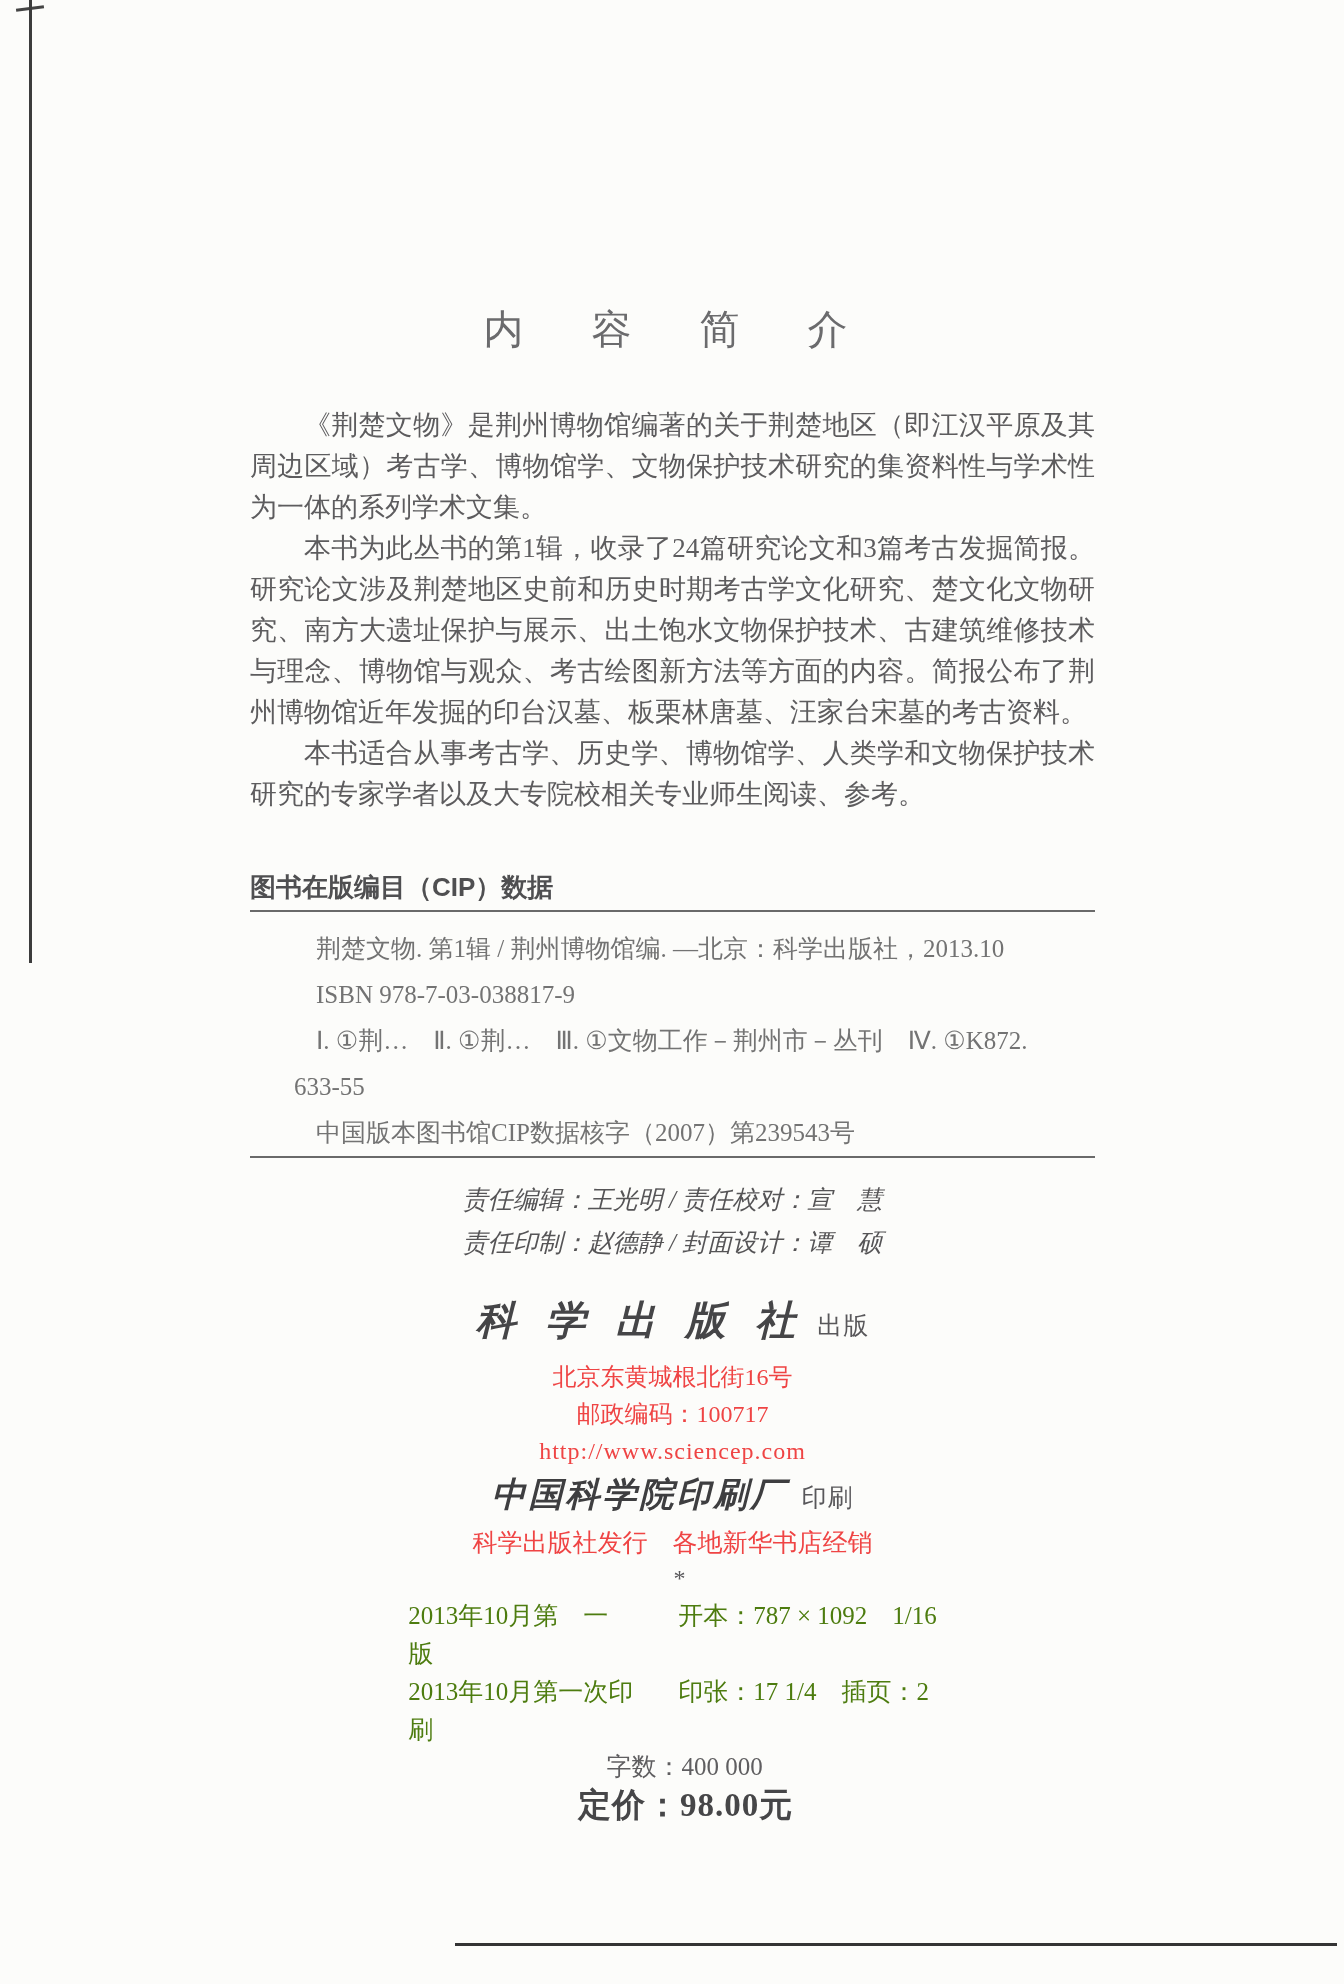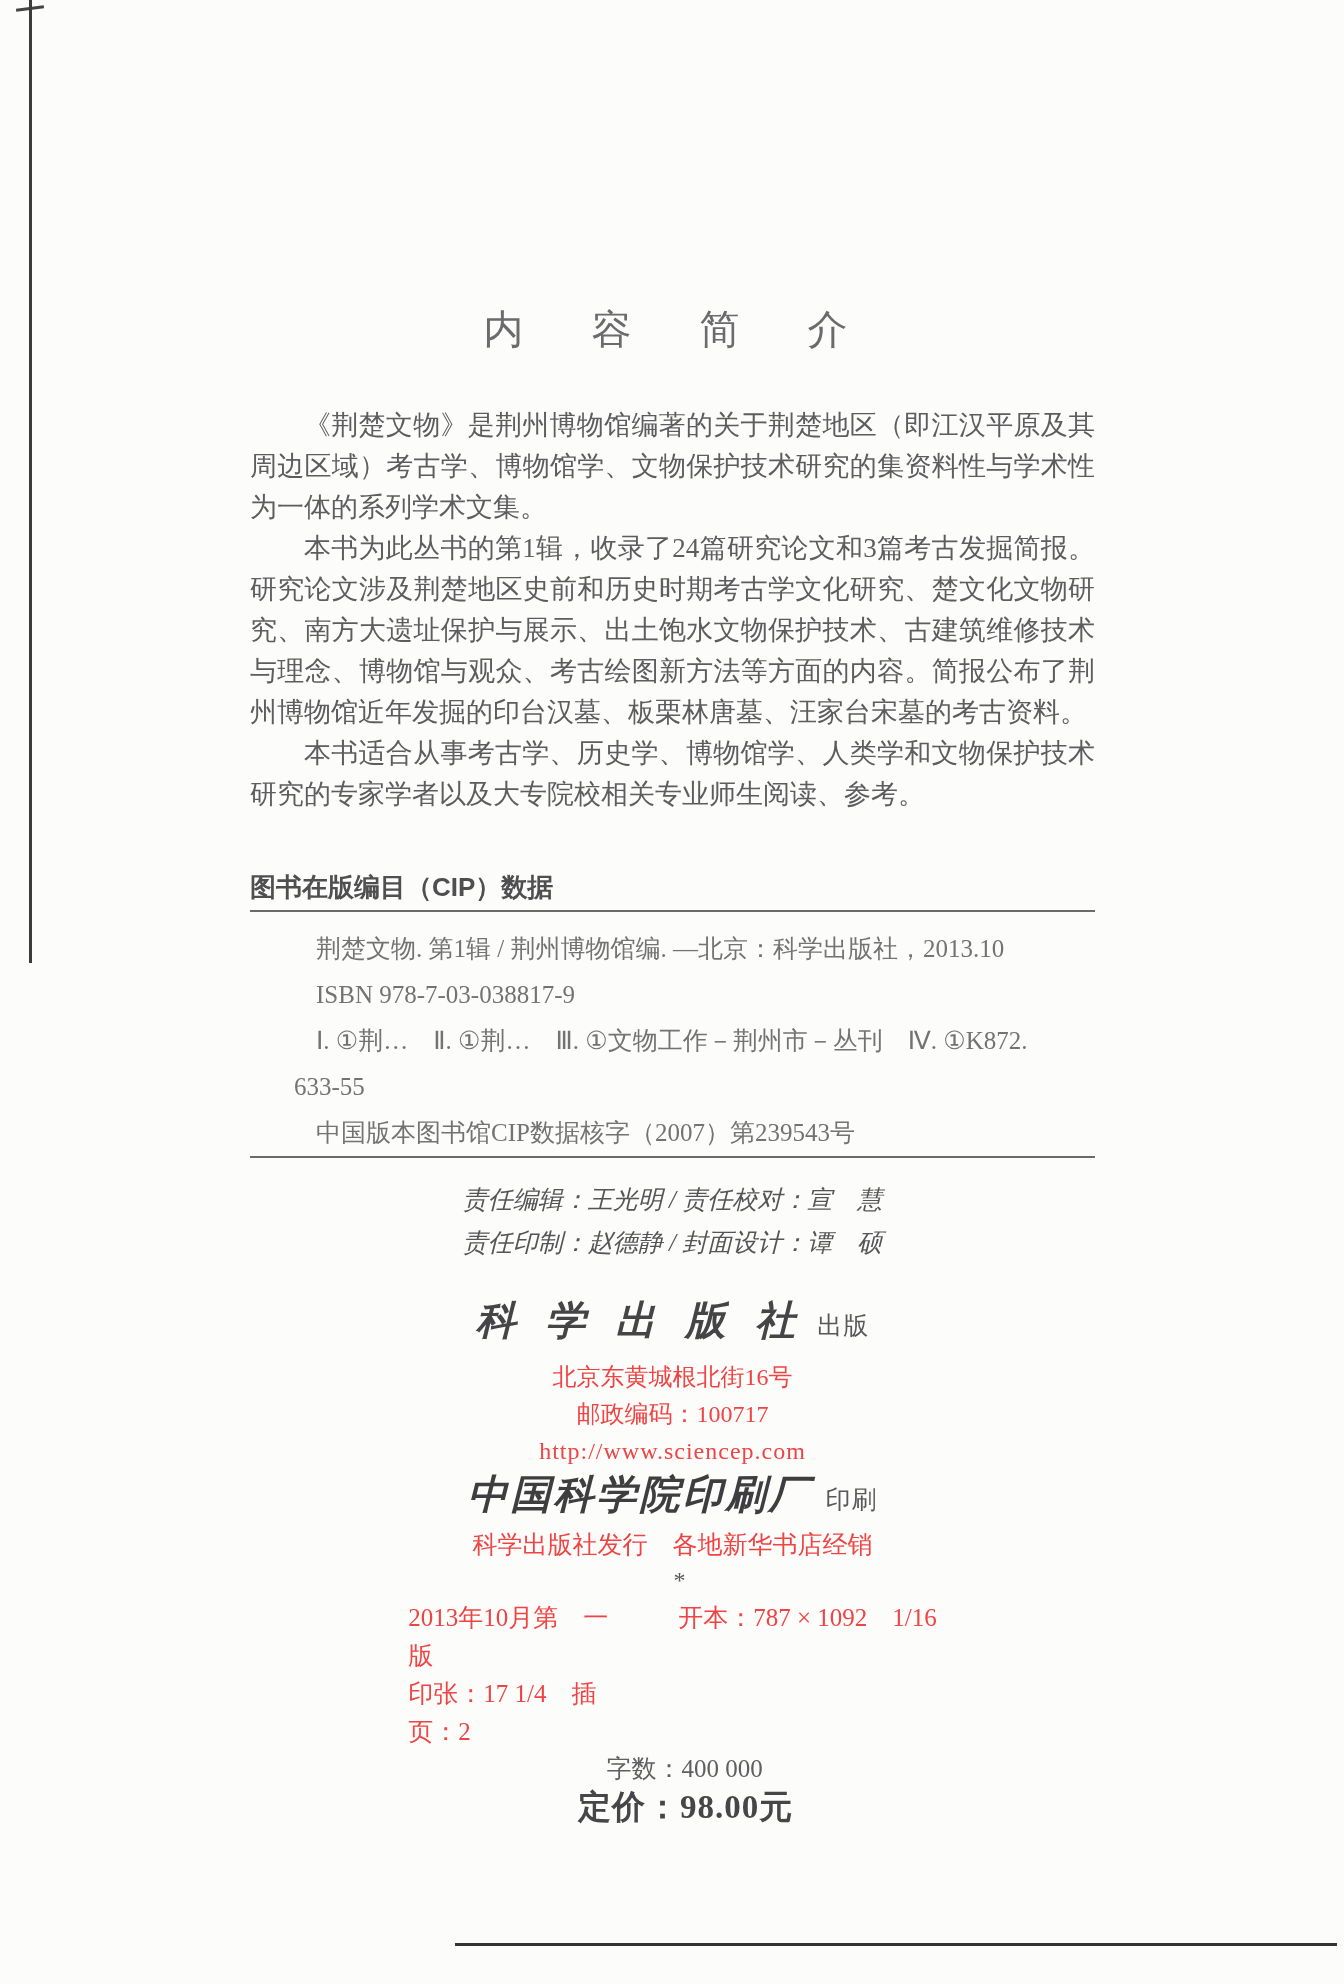--- a/index.html
+++ b/index.html
@@ -88,39 +88,39 @@
     font-weight: normal;
     margin-left: 14px;
     color: #58575a;
     letter-spacing: 1px;
   }
   .pub-line { font-size: 24px; line-height: 37px; color: #ef4444; }
   .pub-addr { margin-top: 6px; }
   .pub-url { letter-spacing: 1px; }
   .printer { margin-top: 2px; line-height: 44px; }
   .printer-calli {
-    font-size: 40px;
+    font-size: 34px;
     font-weight: 900;
     letter-spacing: 3px;
     color: #3e3e40;
   }
   .dist { margin-top: 2px; font-size: 25px; line-height: 36px; }
   .star { margin-top: 4px; height: 30px; font-size: 24px; color: #58575a; padding-left: 14px; }
   
   .edition { text-align: center; }
   .ed-grid {
     margin: 2px auto 0 auto;
     display: grid;
     grid-template-columns: 232px max-content;
     column-gap: 38px;
     width: max-content;
     text-align: left;
     font-size: 25px;
     line-height: 38px;
-    color: #ef4444;
+    color: #4d7c0f;
   }
   .wordcount { margin-top: 0; font-size: 25px; line-height: 36px; padding-left: 24px; }
   .price {
     margin-top: 2px;
     font-size: 33px;
     line-height: 36px;
     font-weight: bold;
     color: #464648;
     padding-left: 26px;
     letter-spacing: 1px;
@@ -189,20 +189,21 @@
         <span class="calli printer-calli">中国科学院印刷厂</span><span class="pub-suffix">印刷</span>
       </div>
       <div class="dist pub-line">科学出版社发行　各地新华书店经销</div>
       <div class="star">*</div>
     </div>
 
     <div class="edition">
       <div class="ed-grid">
         <div>2013年10月第　一　版</div>
         <div>开本：787 × 1092　1/16</div>
+        <div>2013年10月第一次印刷</div>
         <div>印张：17 1/4　插页：2</div>
       </div>
       <div class="wordcount">字数：400 000</div>
       <div class="price">定价：98.00元</div>
     </div>
 
   </div>
 </div>
 
 </body></html>

